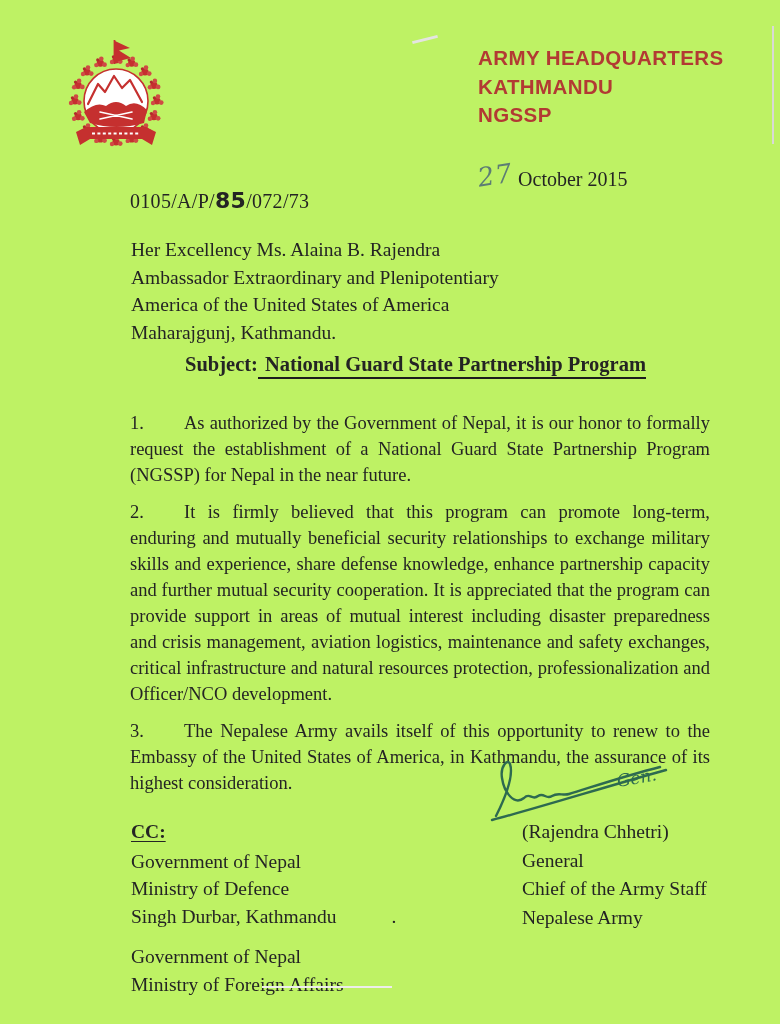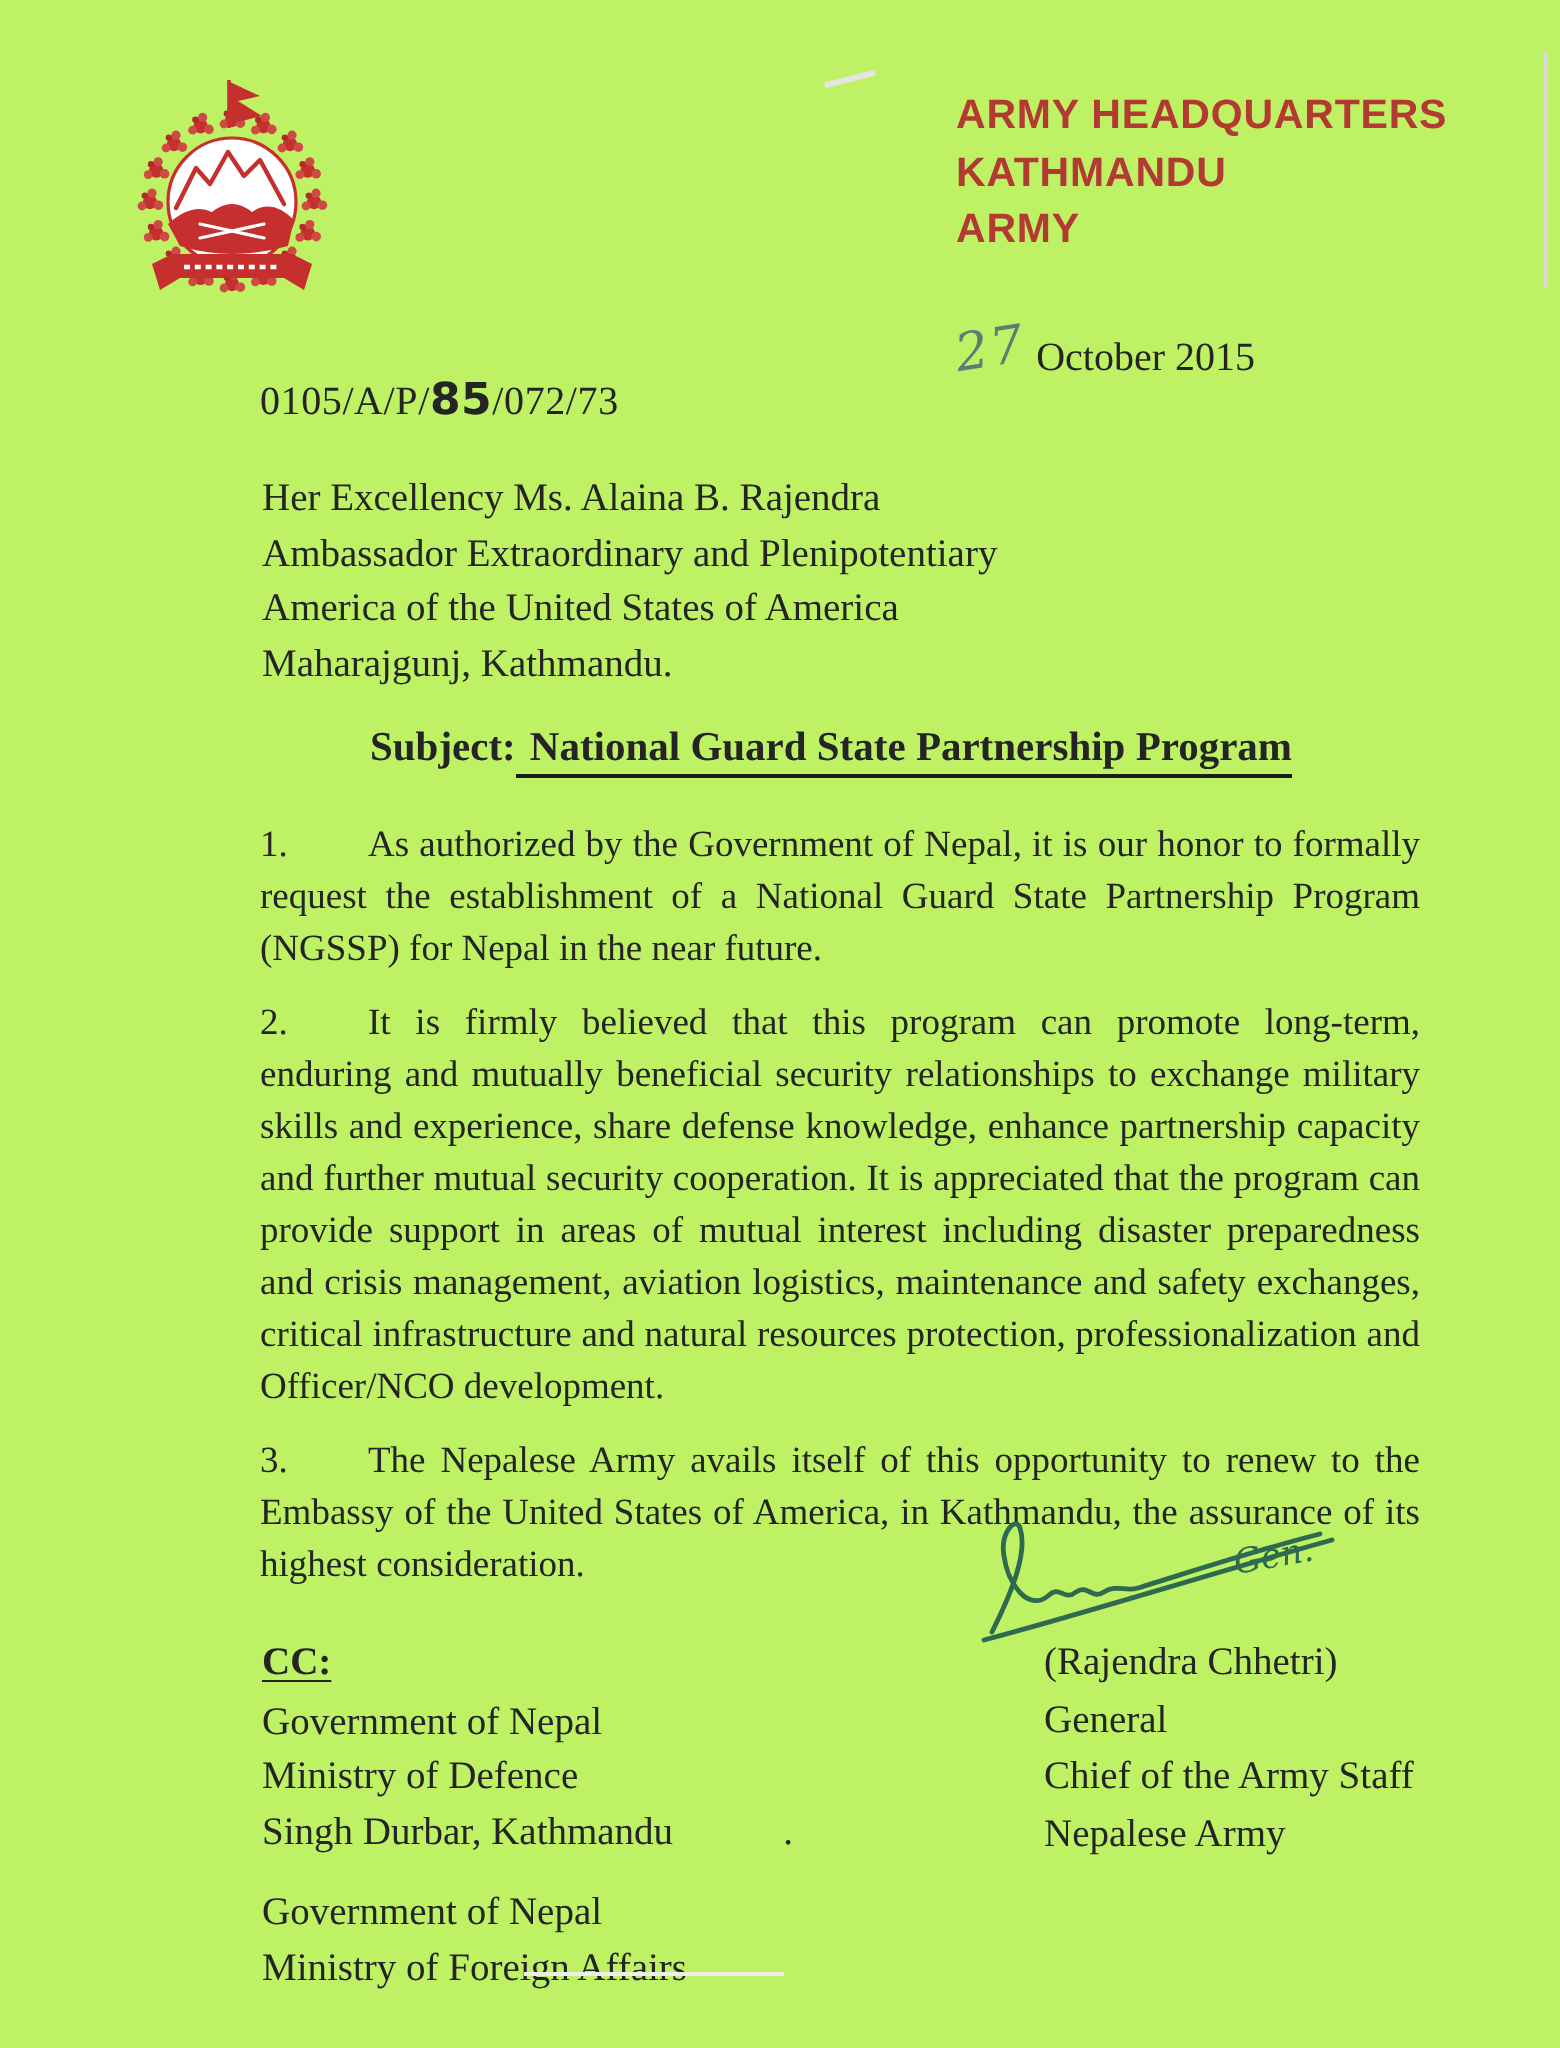--- a/index.html
+++ b/index.html
@@ -20,21 +20,21 @@
   .ref-hand{font-family:"DejaVu Sans",sans-serif;font-weight:700;font-size:22px;}
   .dateline{position:absolute;left:478px;top:162px;font-size:20px;}
   .day-hand{
     display:inline-block;font-family:"DejaVu Serif",serif;font-style:italic;
     font-size:26px;color:#5d7d74;transform:rotate(-9deg) translateY(-2px);
     margin-right:5px;letter-spacing:1px;
   }
   
   .addressee{position:absolute;left:131px;top:236px;font-size:19.5px;line-height:27.5px;}
   
-  .subject{position:absolute;left:185px;top:363px;font-size:20.5px;font-weight:700;white-space:nowrap;}
+  .subject{position:absolute;left:185px;top:353px;font-size:20.5px;font-weight:700;white-space:nowrap;}
   .subject .title{border-bottom:2.5px solid #1c1c1c;padding-left:7px;padding-bottom:2px;}
   
   .paras{position:absolute;left:130px;top:410px;width:580px;
     font-size:18.5px;line-height:26px;text-align:justify;}
   .paras p{margin:0 0 11px 0;}
   .pnum{display:inline-block;width:54px;}
   
   .sig{position:absolute;left:488px;top:746px;width:205px;height:78px;}
   .signblock{position:absolute;left:522px;top:818px;font-size:19.5px;line-height:28.5px;}
   .ccblock{position:absolute;left:131px;top:818px;font-size:19.5px;line-height:27.5px;}
@@ -92,21 +92,21 @@
       <path d="M53,3 L68,10 L57,12.5 L69,20 L53,24 Z" fill="#c5302f"></path>
 
       <path d="M14,94 L24,89 L84,89 L94,94 L90,107 L80,101 L28,101 L18,107 Z" fill="#c5302f"></path>
       <path d="M30,95.5 L78,95.5" stroke="#fff" stroke-width="2.2" stroke-dasharray="3 2.4"></path>
     </svg>
   </div>
 
   <div class="org">
     <div>ARMY HEADQUARTERS</div>
     <div>KATHMANDU</div>
-    <div>ARMY</div>
+    <div>NGSSP</div>
   </div>
 
   <div class="refline"><span>0105/A/P/</span><span class="ref-hand">85</span><span>/072/73</span></div>
 
   <div class="dateline"><span class="day-hand">27</span><span>October 2015</span></div>
 
   <div class="addressee">
     <div>Her Excellency Ms. Alaina B. Rajendra</div>
     <div>Ambassador Extraordinary and Plenipotentiary</div>
     <div>America of the United States of America</div>

